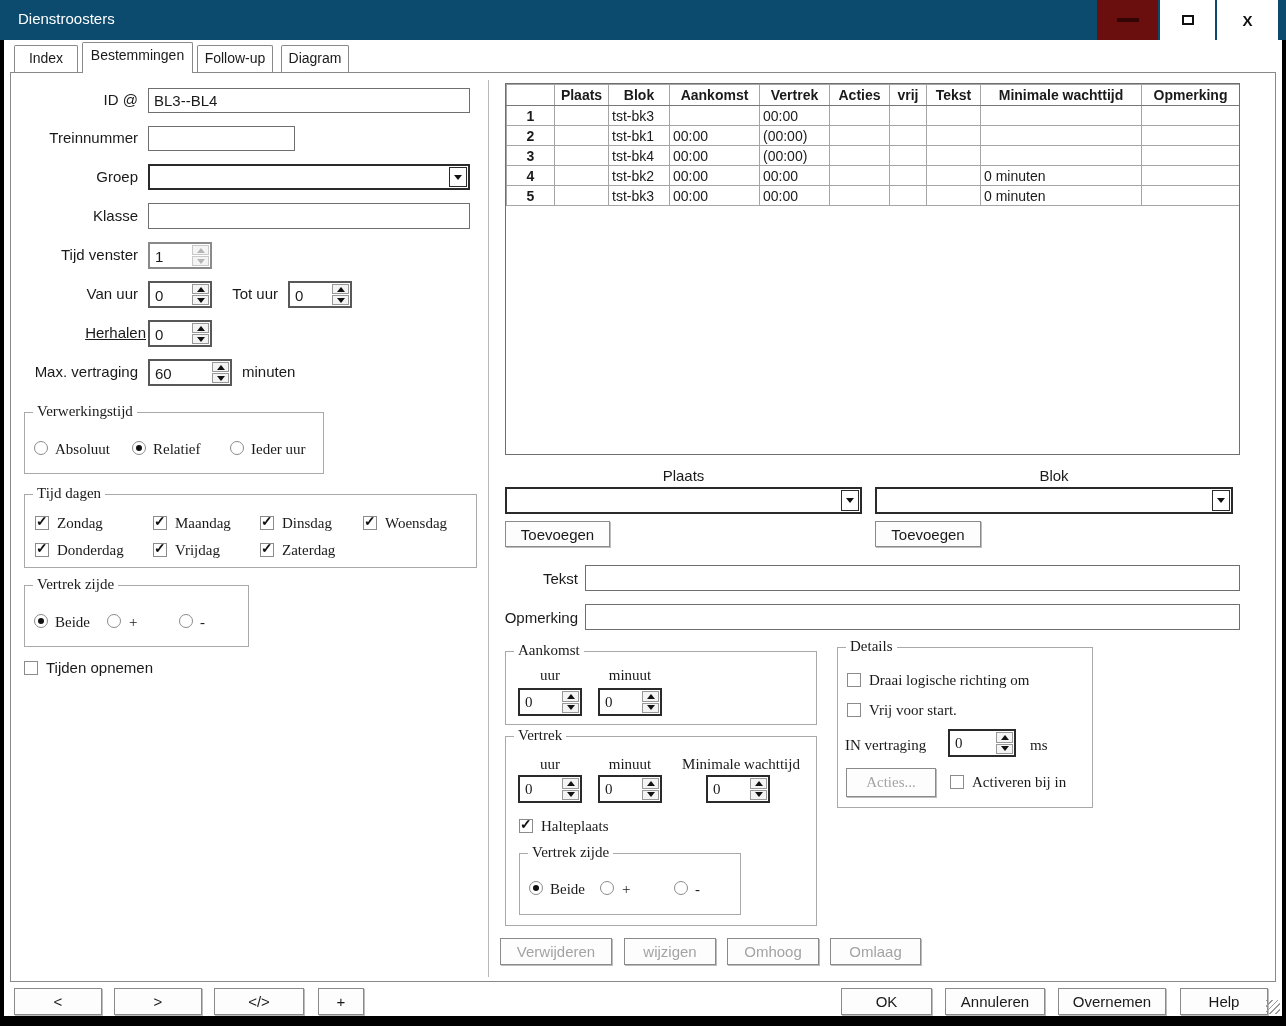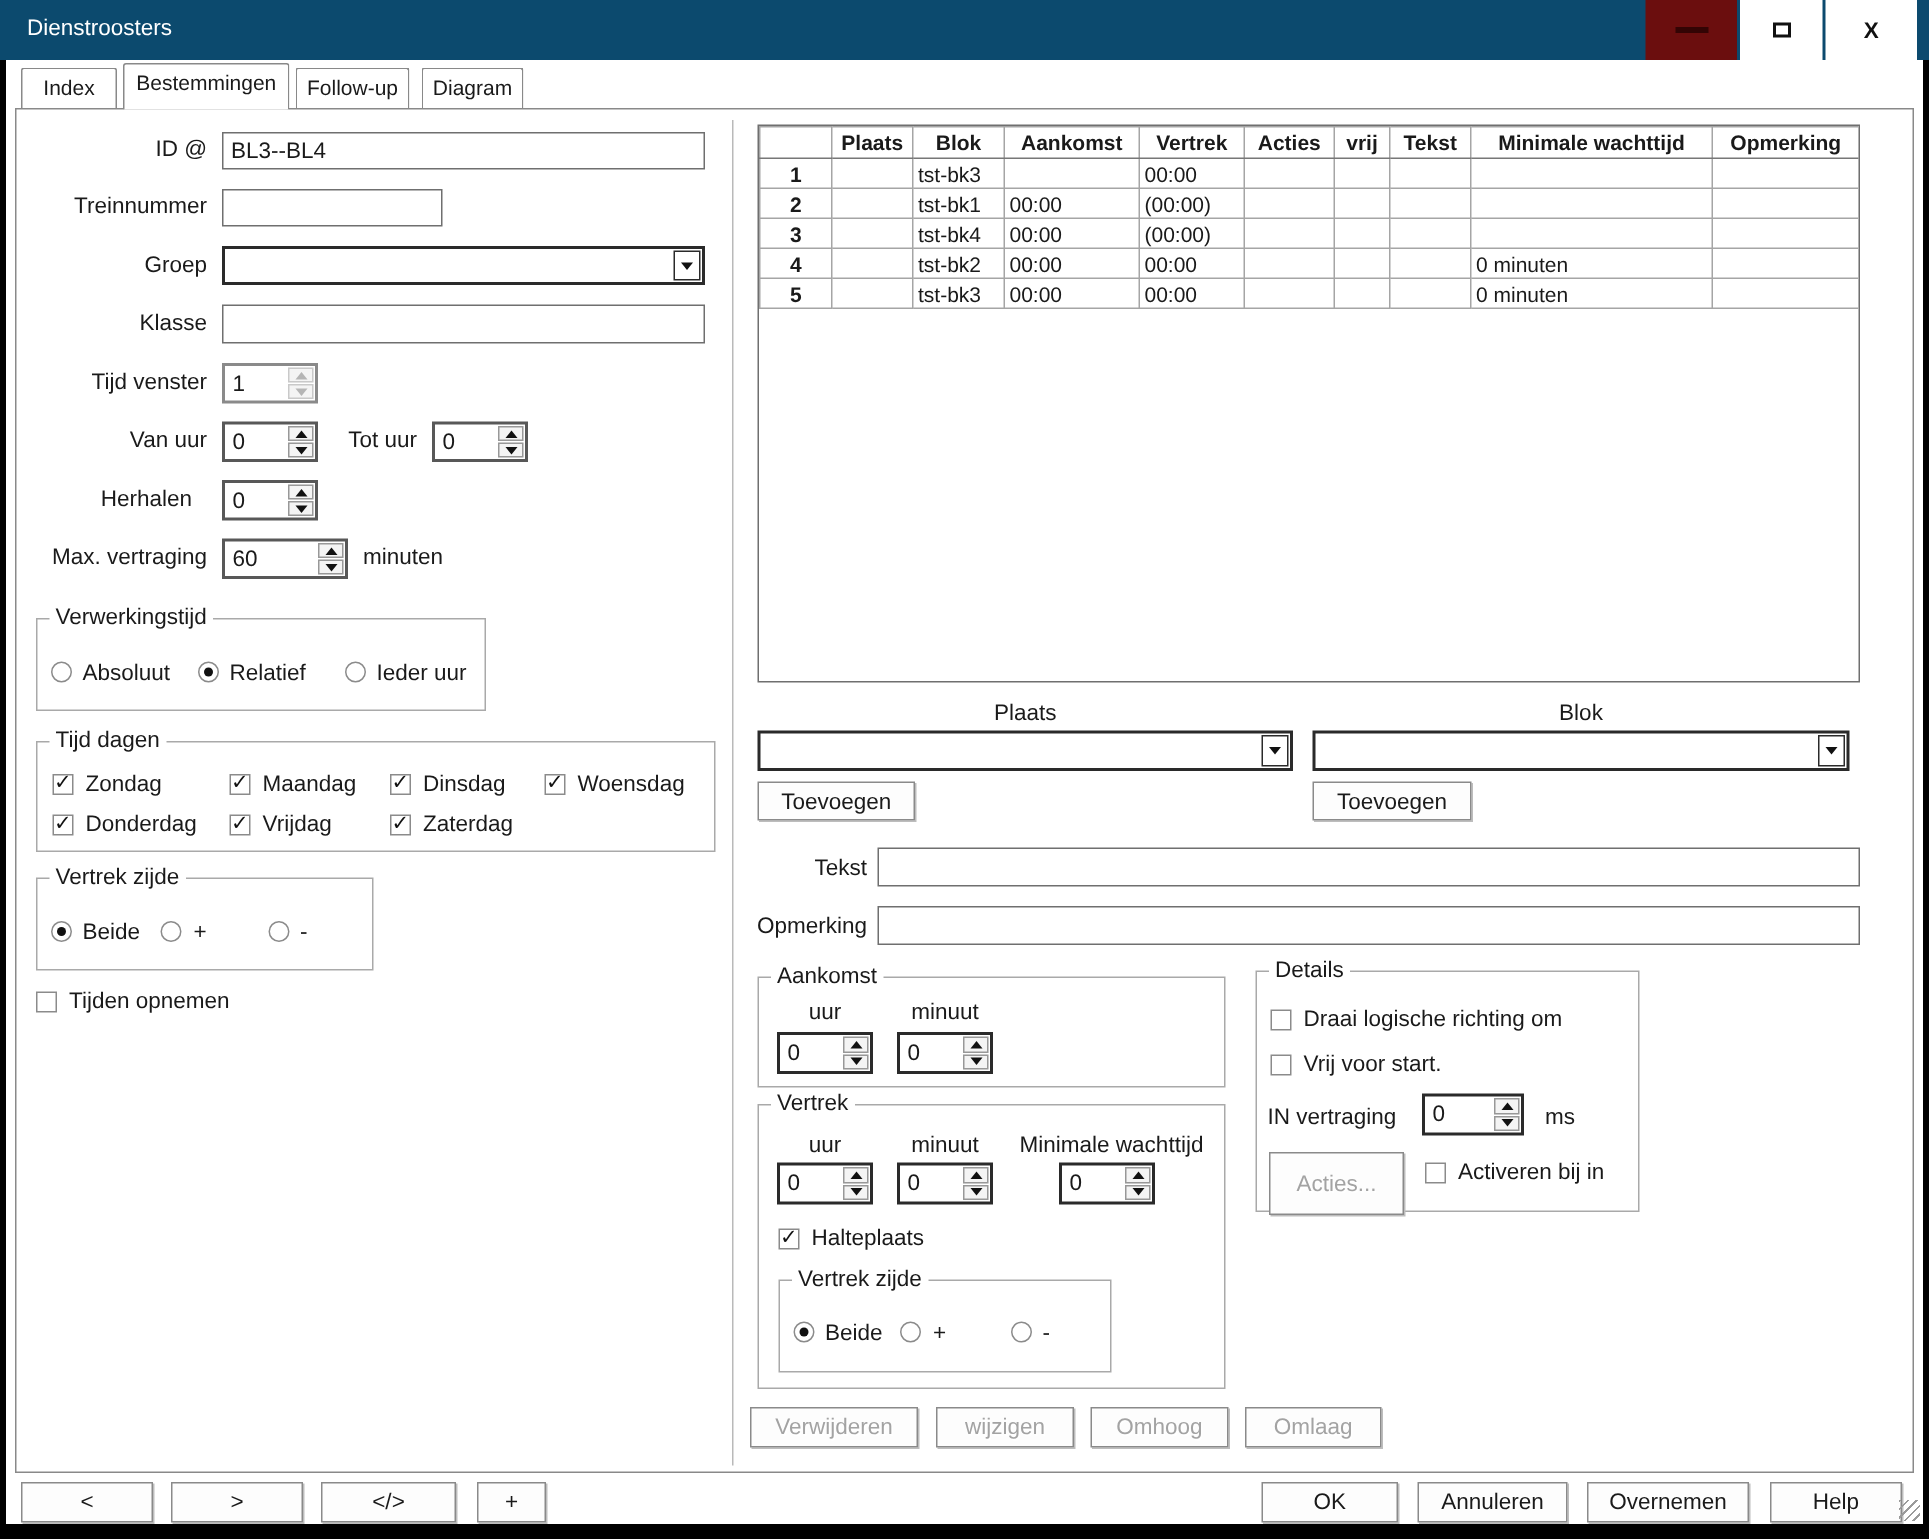--- a/index.html
+++ b/index.html
@@ -33,21 +33,21 @@
 .tri.up { border-left:4px solid transparent; border-right:4px solid transparent; border-bottom:5px solid #111; }
 .spin { position:absolute; border:2px solid #585858; background:#fff; z-index:2; }
 .spin.dark { border-color:#2a2a2a; }
 .spin .val { position:absolute; left:5px; top:50%; transform:translateY(-50%); font-size:15px; }
 .spin-btns { position:absolute; top:1px; right:1px; bottom:1px; width:17px; display:flex; flex-direction:column; gap:1px; }
 .sbtn { flex:1; border:1px solid #989898; background:#f4f4f4; display:flex; align-items:center; justify-content:center; }
 .spin.disabled { border-color:#8a8a8a; }
 .spin.disabled .sbtn { border-color:#c9c9c9; }
 .spin.disabled .tri.up { border-bottom-color:#b5b5b5; }
 .spin.disabled .tri.dn { border-top-color:#b5b5b5; }
-.group { position:absolute; border:1px solid #a9a9a9; z-index:2; }
+.group { position:absolute; border:1px solid #a9a9a9; z-index:2;font-family:Liberation Serif, serif; }
 .group .legend { position:absolute; top:-10px; left:8px; background:#fff; padding:0 4px; font-size:15px; white-space:nowrap; }
 .cb { position:absolute; width:14px; height:14px; border:1px solid #8b8b8b; background:#fff; z-index:2; }
 .cb .check { position:absolute; left:0; top:-4px; font-size:14px; font-weight:bold; color:#111; }
 .radio { position:absolute; width:14px; height:14px; border:1px solid #8b8b8b; border-radius:50%; background:#fff; z-index:2; }
 .radio.selected::after { content:""; position:absolute; inset:3px; border-radius:50%; background:#111; }
 .btn { position:absolute; background:#fdfdfd; border:1px solid #8a8a8a; box-shadow:1px 1px 0 #bdbdbd; font-size:15px; font-family:inherit; color:#1a1a1a; z-index:2; display:flex; align-items:center; justify-content:center; }
 .btn.dis { color:#a3a3a3; text-shadow:1px 1px 0 #fff; }
 .divider { position:absolute; left:488px; top:80px; width:1px; height:897px; background:#b9b9b9; box-shadow:1px 0 0 #fff; z-index:2; }
 .tablewrap { position:absolute; left:505px; top:83px; width:735px; height:372px; border:1px solid #6f6f6f; background:#fff; z-index:2; overflow:hidden; }
 table { border-collapse:collapse; table-layout:fixed; width:733px; font-size:14px; }
@@ -141,21 +141,21 @@
     <div class="spin-btns">
       <div class="sbtn">
           <i class="tri up"></i>
         </div>
       <div class="sbtn">
           <i class="tri dn"></i>
         </div>
     </div>
   </div>
 
-  <div class="lbl r" style="left:8px;top:324px;width:120px;">Herhalen</div>
+  <div class="lbl r" style="left:26px;top:324px;width:120px;text-decoration:underline;">Herhalen</div>
   <div class="spin" style="left:148px;top:320px;width:64px;height:27px;">
     <span class="val">0</span>
     <div class="spin-btns">
       <div class="sbtn">
           <i class="tri up"></i>
         </div>
       <div class="sbtn">
           <i class="tri dn"></i>
         </div>
     </div>
@@ -439,21 +439,21 @@
       <div class="spin-btns">
         <div class="sbtn">
             <i class="tri up"></i>
           </div>
         <div class="sbtn">
             <i class="tri dn"></i>
           </div>
       </div>
     </div>
     <div class="lbl" style="left:192px;top:88px;">ms</div>
-    <button class="btn dis" style="left:8px;top:120px;width:90px;height:42px;">Acties...</button>
+    <button class="btn dis" style="left:8px;top:120px;width:90px;height:29px;">Acties...</button>
     <div class="cb" style="left:112px;top:127px;"></div>
     <div class="lbl" style="left:134px;top:125px;">Activeren bij in</div>
   </div>
 
   <button class="btn dis" style="left:500px;top:938px;width:112px;height:27px;">Verwijderen</button>
   <button class="btn dis" style="left:624px;top:938px;width:92px;height:27px;">wijzigen</button>
   <button class="btn dis" style="left:727px;top:938px;width:92px;height:27px;">Omhoog</button>
   <button class="btn dis" style="left:830px;top:938px;width:91px;height:27px;">Omlaag</button>
 
   <button class="btn" style="left:14px;top:988px;width:88px;height:27px;">&lt;</button>

